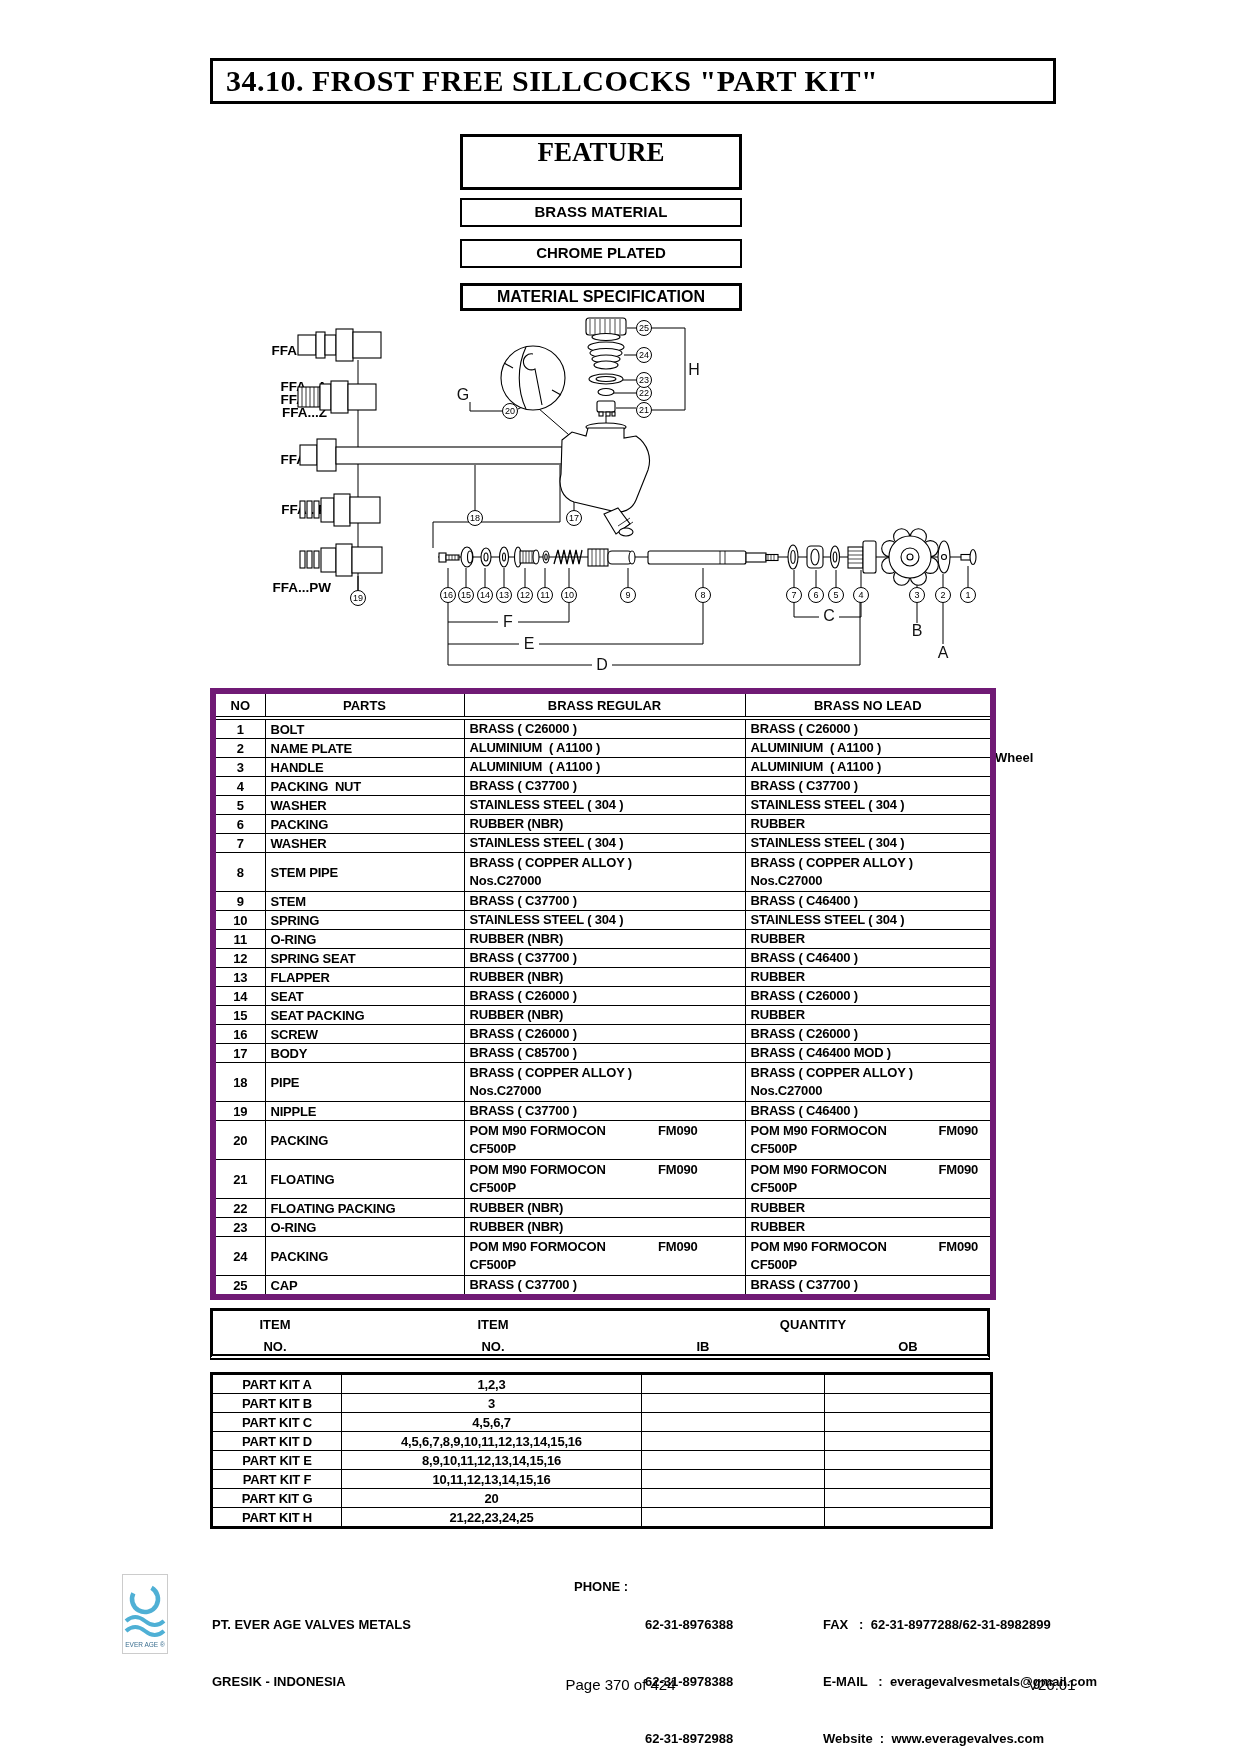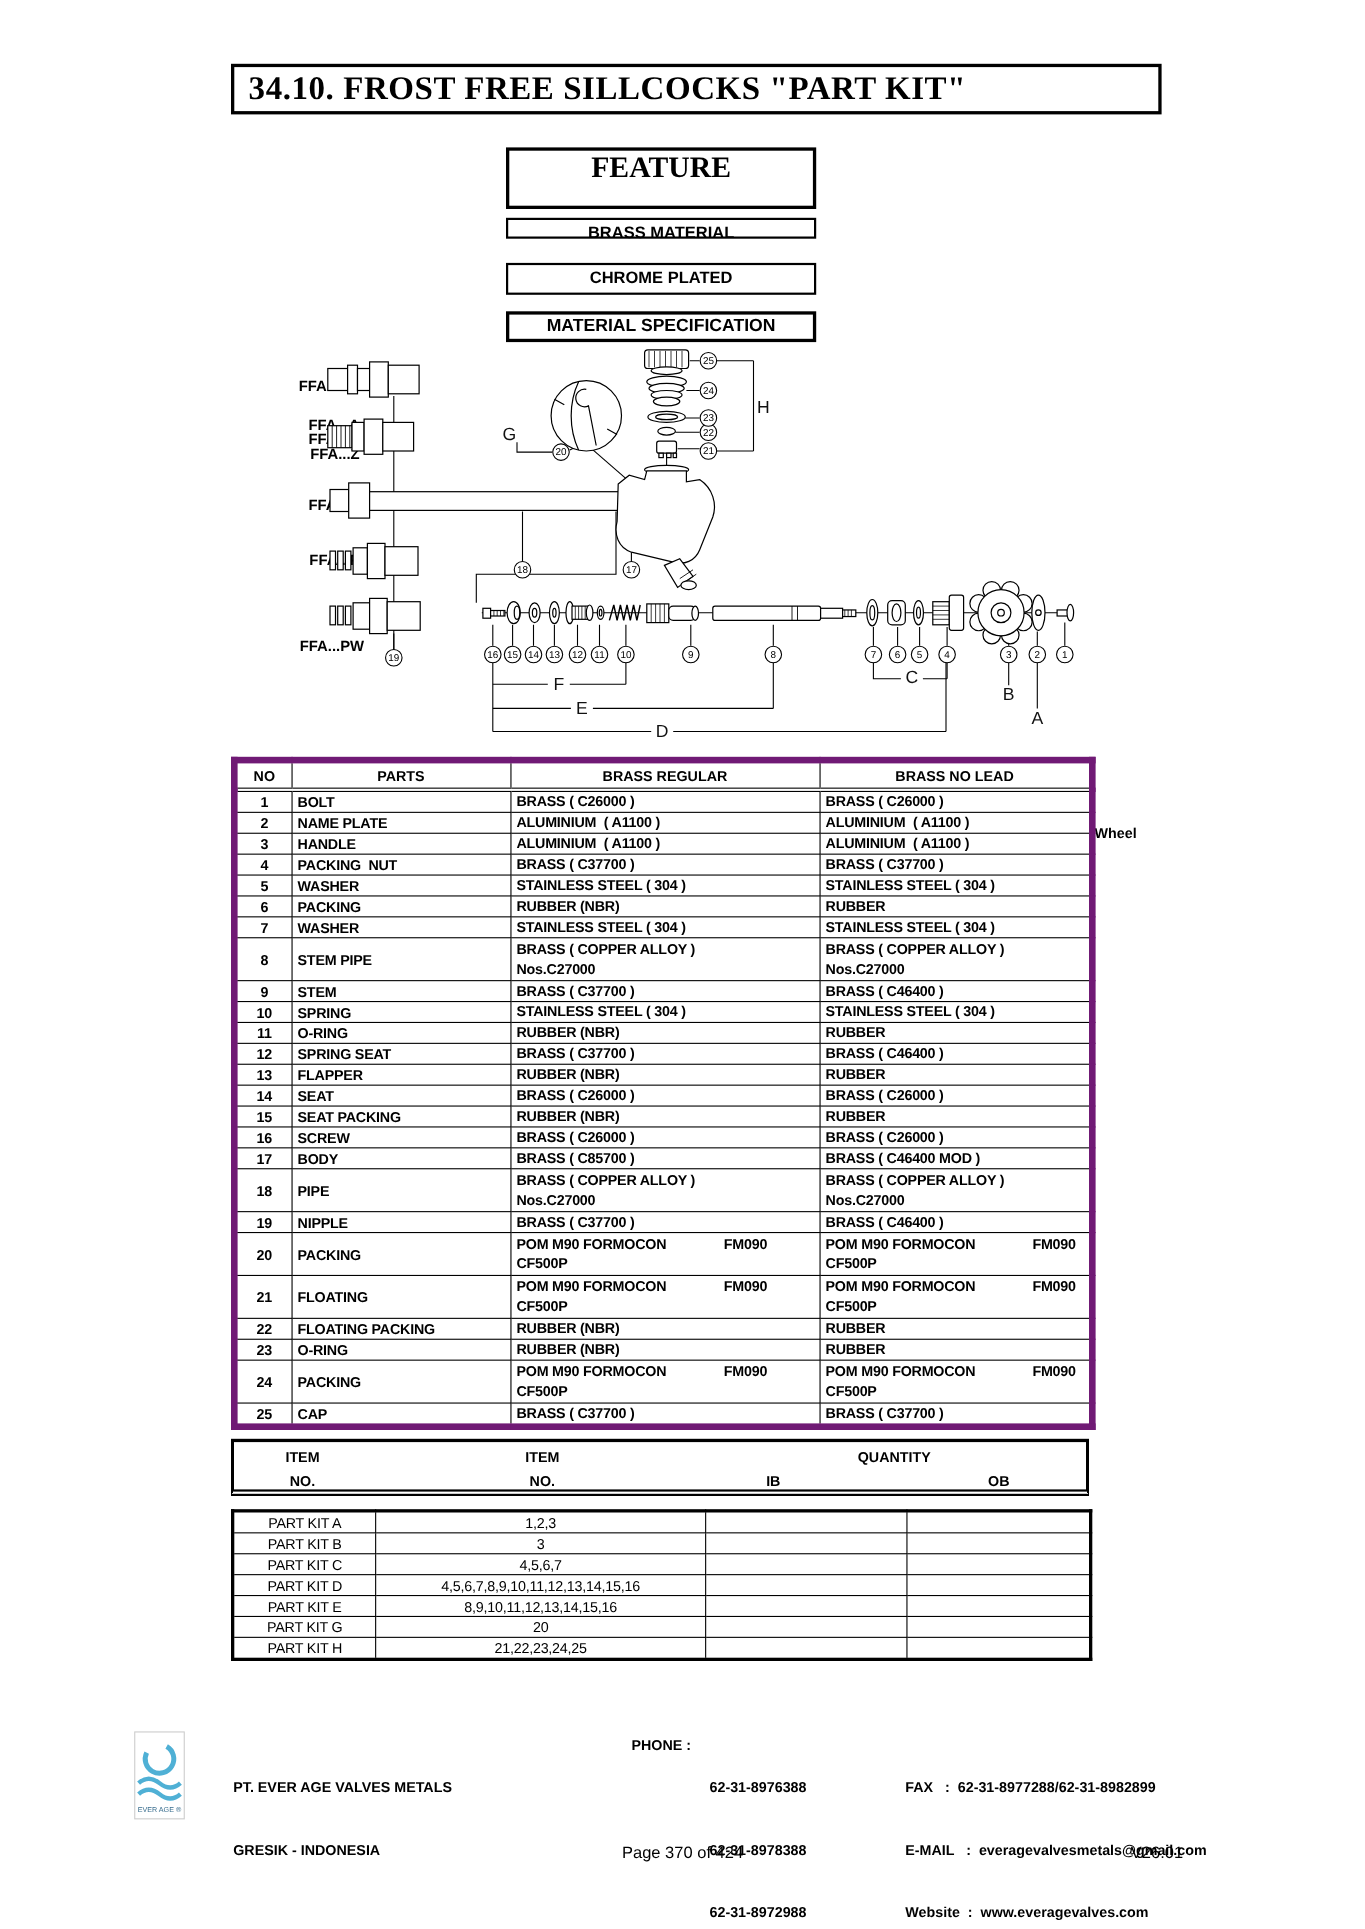--- a/index.html
+++ b/index.html
@@ -5,21 +5,21 @@
   html,body{margin:0;padding:0;background:#fff;}
   .page{position:relative;width:1241px;height:1754px;background:#fff;overflow:hidden;
         font-family:"Liberation Sans",sans-serif;color:#000;}
   .abs{position:absolute;box-sizing:border-box;}
   
   .title-box{left:210px;top:58px;width:846px;height:46px;border:3px solid #000;
              font-family:"Liberation Serif",serif;font-weight:bold;font-size:30px;
              line-height:40px;padding-left:13px;letter-spacing:.5px;}
   .hbox{left:460px;width:282px;border:3px solid #000;text-align:center;font-weight:bold;}
   .feature{top:134px;height:56px;font-family:"Liberation Serif",serif;font-size:27px;line-height:31px;}
-  .sub1{top:198px;height:19px;font-size:15px;line-height:24px;border-width:2px;}
+  .sub1{top:198px;height:29px;font-size:15px;line-height:24px;border-width:2px;}
   .sub2{top:239px;height:29px;font-size:15px;line-height:24px;border-width:2px;}
   .spec{top:283px;height:28px;font-size:16px;line-height:22px;}
   
   #diagram{position:absolute;left:220px;top:308px;}
   .wheel-note{left:995px;top:750px;font-weight:bold;font-size:13px;}
   
   table.mat{position:absolute;left:210px;top:688px;width:780px;border-collapse:collapse;
             table-layout:fixed;border:6px solid #701a75;}
   table.mat th{border:1px solid #000;border-bottom:4px double #000;font-size:13px;
                font-weight:bold;height:22px;padding:0;}
@@ -30,21 +30,21 @@
   table.mat td.rel{position:relative;}
   .fm{position:absolute;top:2px;font-weight:bold;font-size:13px;}
   .fm-reg{right:47px;} .fm-nl{right:12px;}
   
   .pk-head{left:210px;top:1308px;width:780px;height:52px;border:3px solid #000;
            border-bottom:6px double #000;}
   .pk-head span{position:absolute;transform:translateX(-50%);font-weight:bold;font-size:13px;}
   
   table.kit{position:absolute;left:210px;top:1372px;width:780px;border-collapse:collapse;
             table-layout:fixed;border:3px solid #000;}
-  table.kit td{border:1px solid #000;height:18px;font-size:13px;font-weight:normal;
+  table.kit td{border:1px solid #000;height:18px;font-size:13px;font-weight:bold;
                text-align:center;padding:0;letter-spacing:-0.2px;}
   
   .ft{font-weight:bold;font-size:13px;line-height:19px;white-space:pre;}
   .logo-box{left:122px;top:1574px;width:46px;height:80px;border:1px solid #ccc;background:#fff;}
   .pageno{left:0;top:1676px;width:1241px;text-align:center;font-size:15px;}
   .version{left:1028px;top:1676px;font-size:15px;}
   svg text{font-family:"Liberation Sans",sans-serif;}
   .mlabel{font-weight:bold;font-size:13.5px;}
   .letter{font-size:16px;fill:#111;}
   .cnum{font-size:9px;}
@@ -657,20 +657,26 @@
           <td></td>
           <td></td>
         </tr>
         <tr>
           <td>PART KIT E</td>
           <td>8,9,10,11,12,13,14,15,16</td>
           <td></td>
           <td></td>
         </tr>
         <tr>
+          <td>PART KIT F</td>
+          <td>10,11,12,13,14,15,16</td>
+          <td></td>
+          <td></td>
+        </tr>
+        <tr>
           <td>PART KIT G</td>
           <td>20</td>
           <td></td>
           <td></td>
         </tr>
         <tr>
           <td>PART KIT H</td>
           <td>21,22,23,24,25</td>
           <td></td>
           <td></td>

